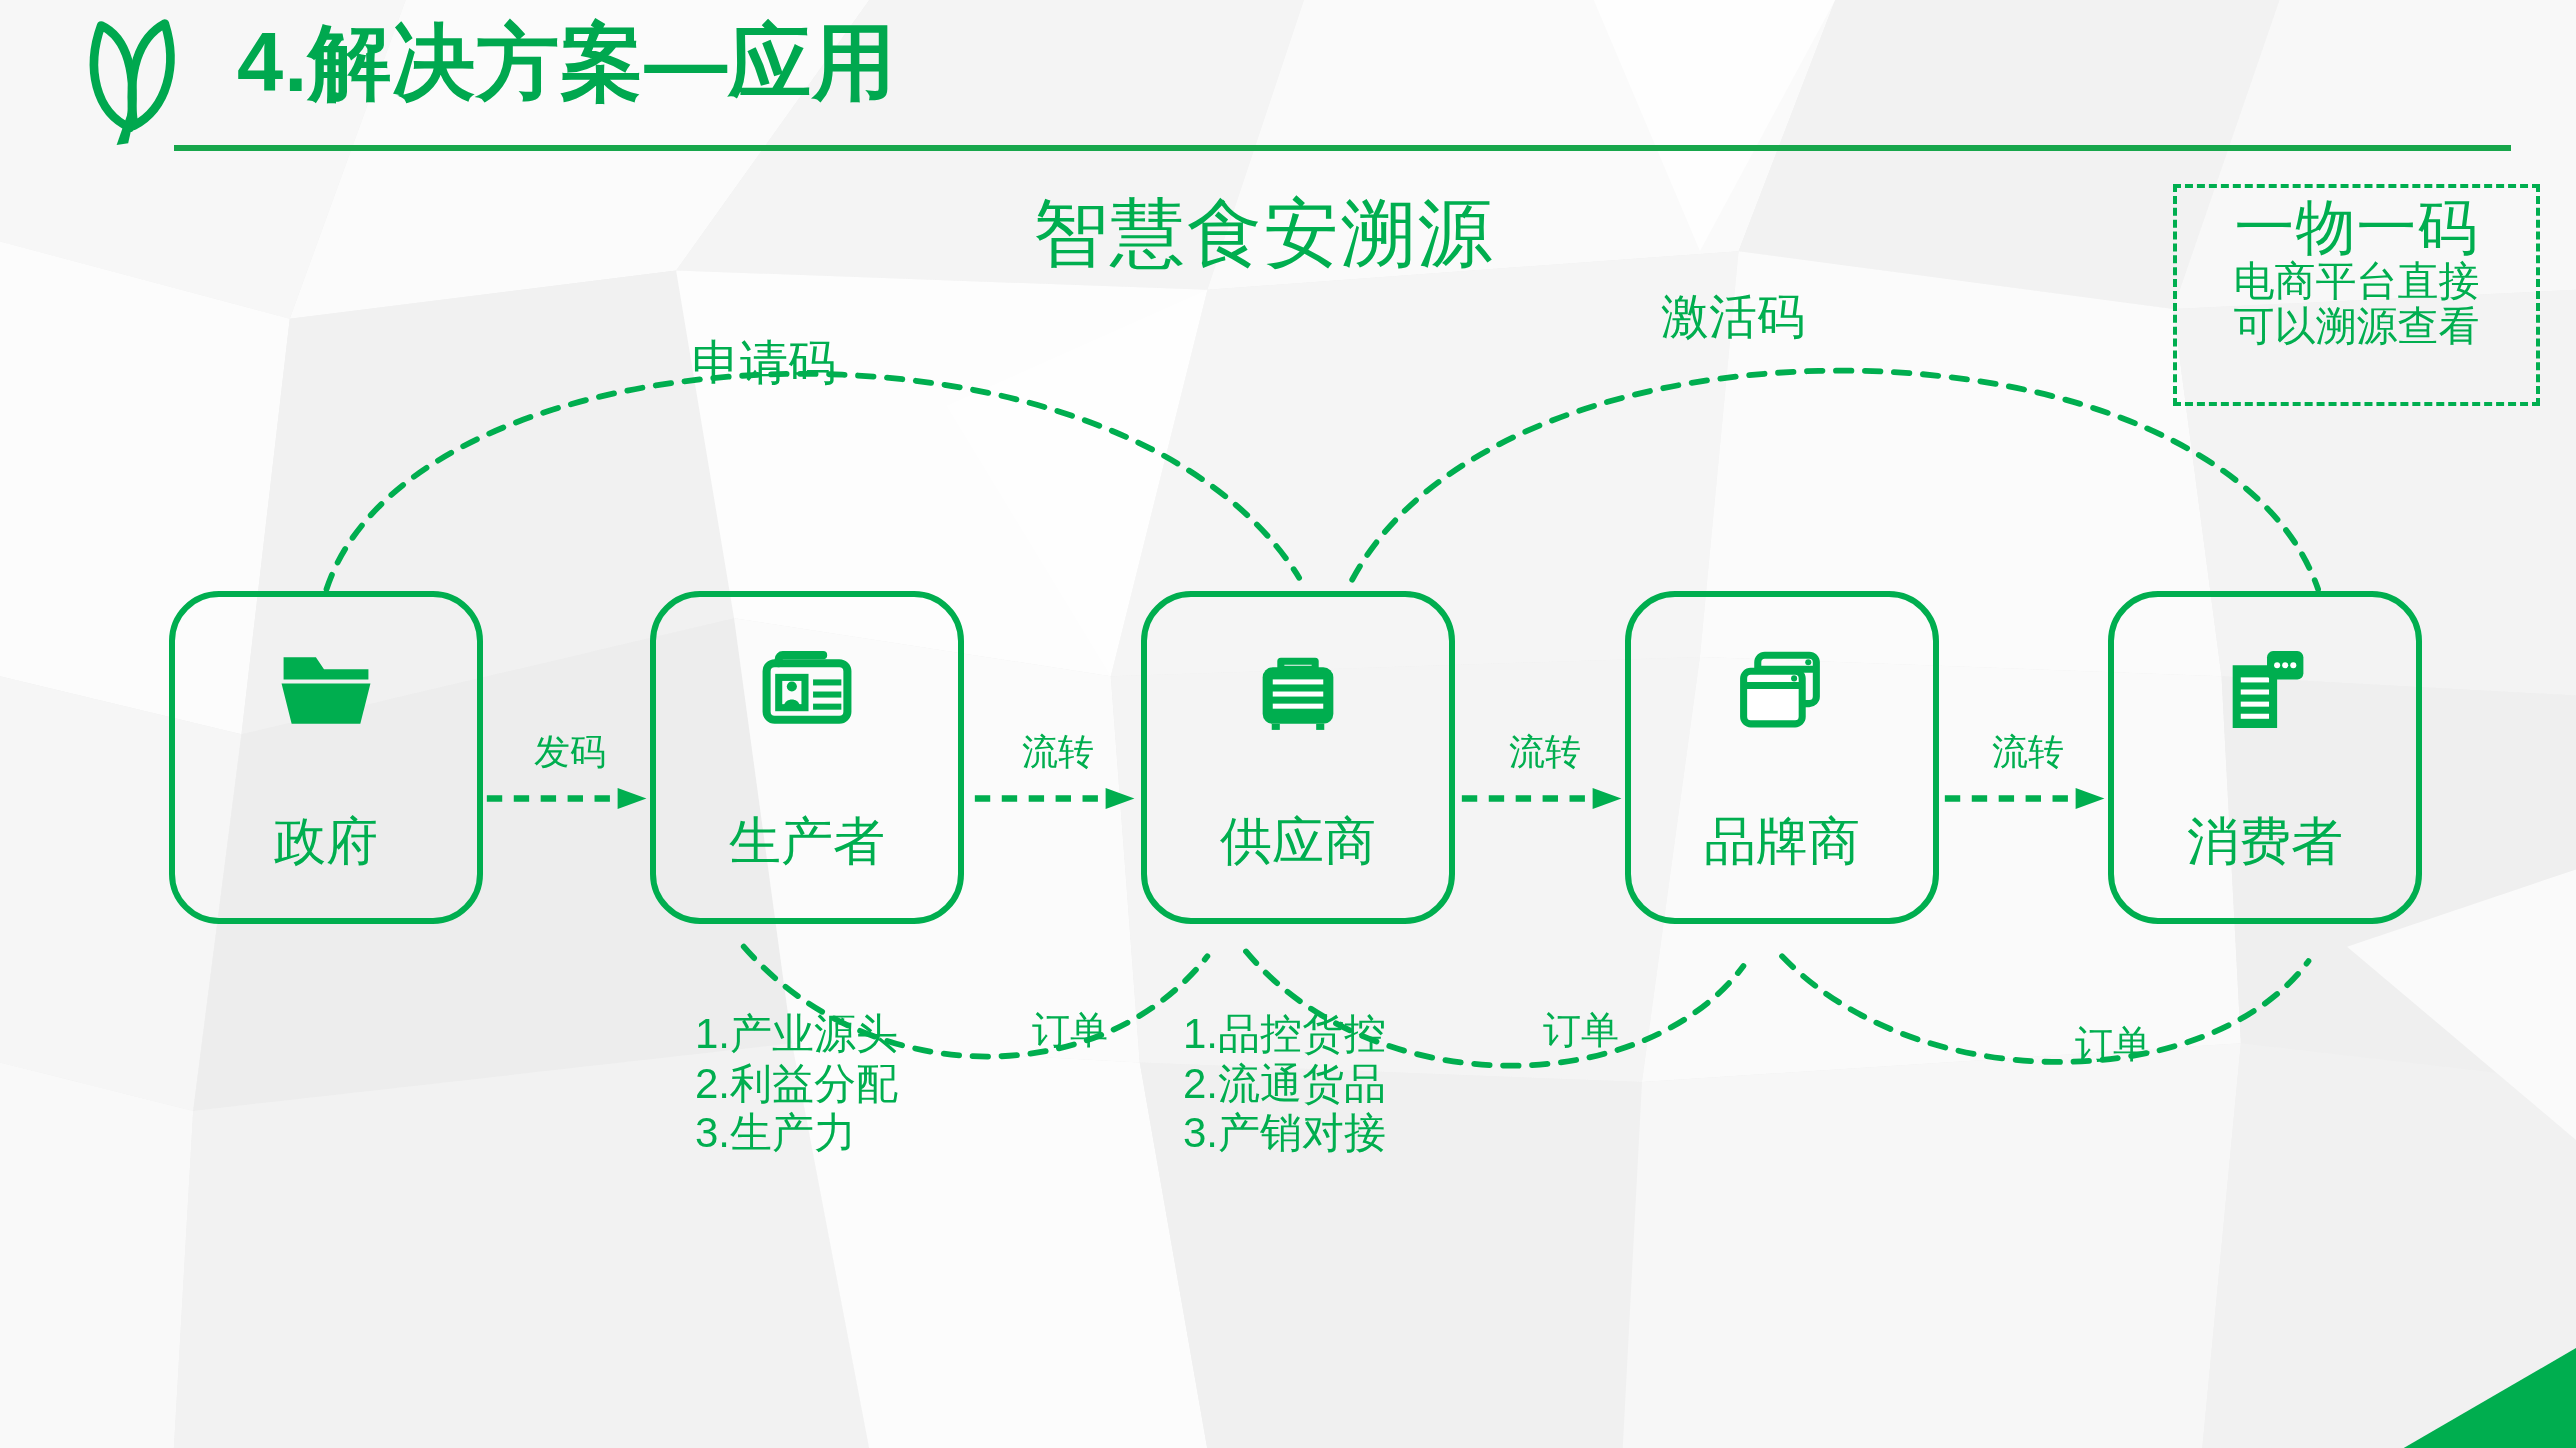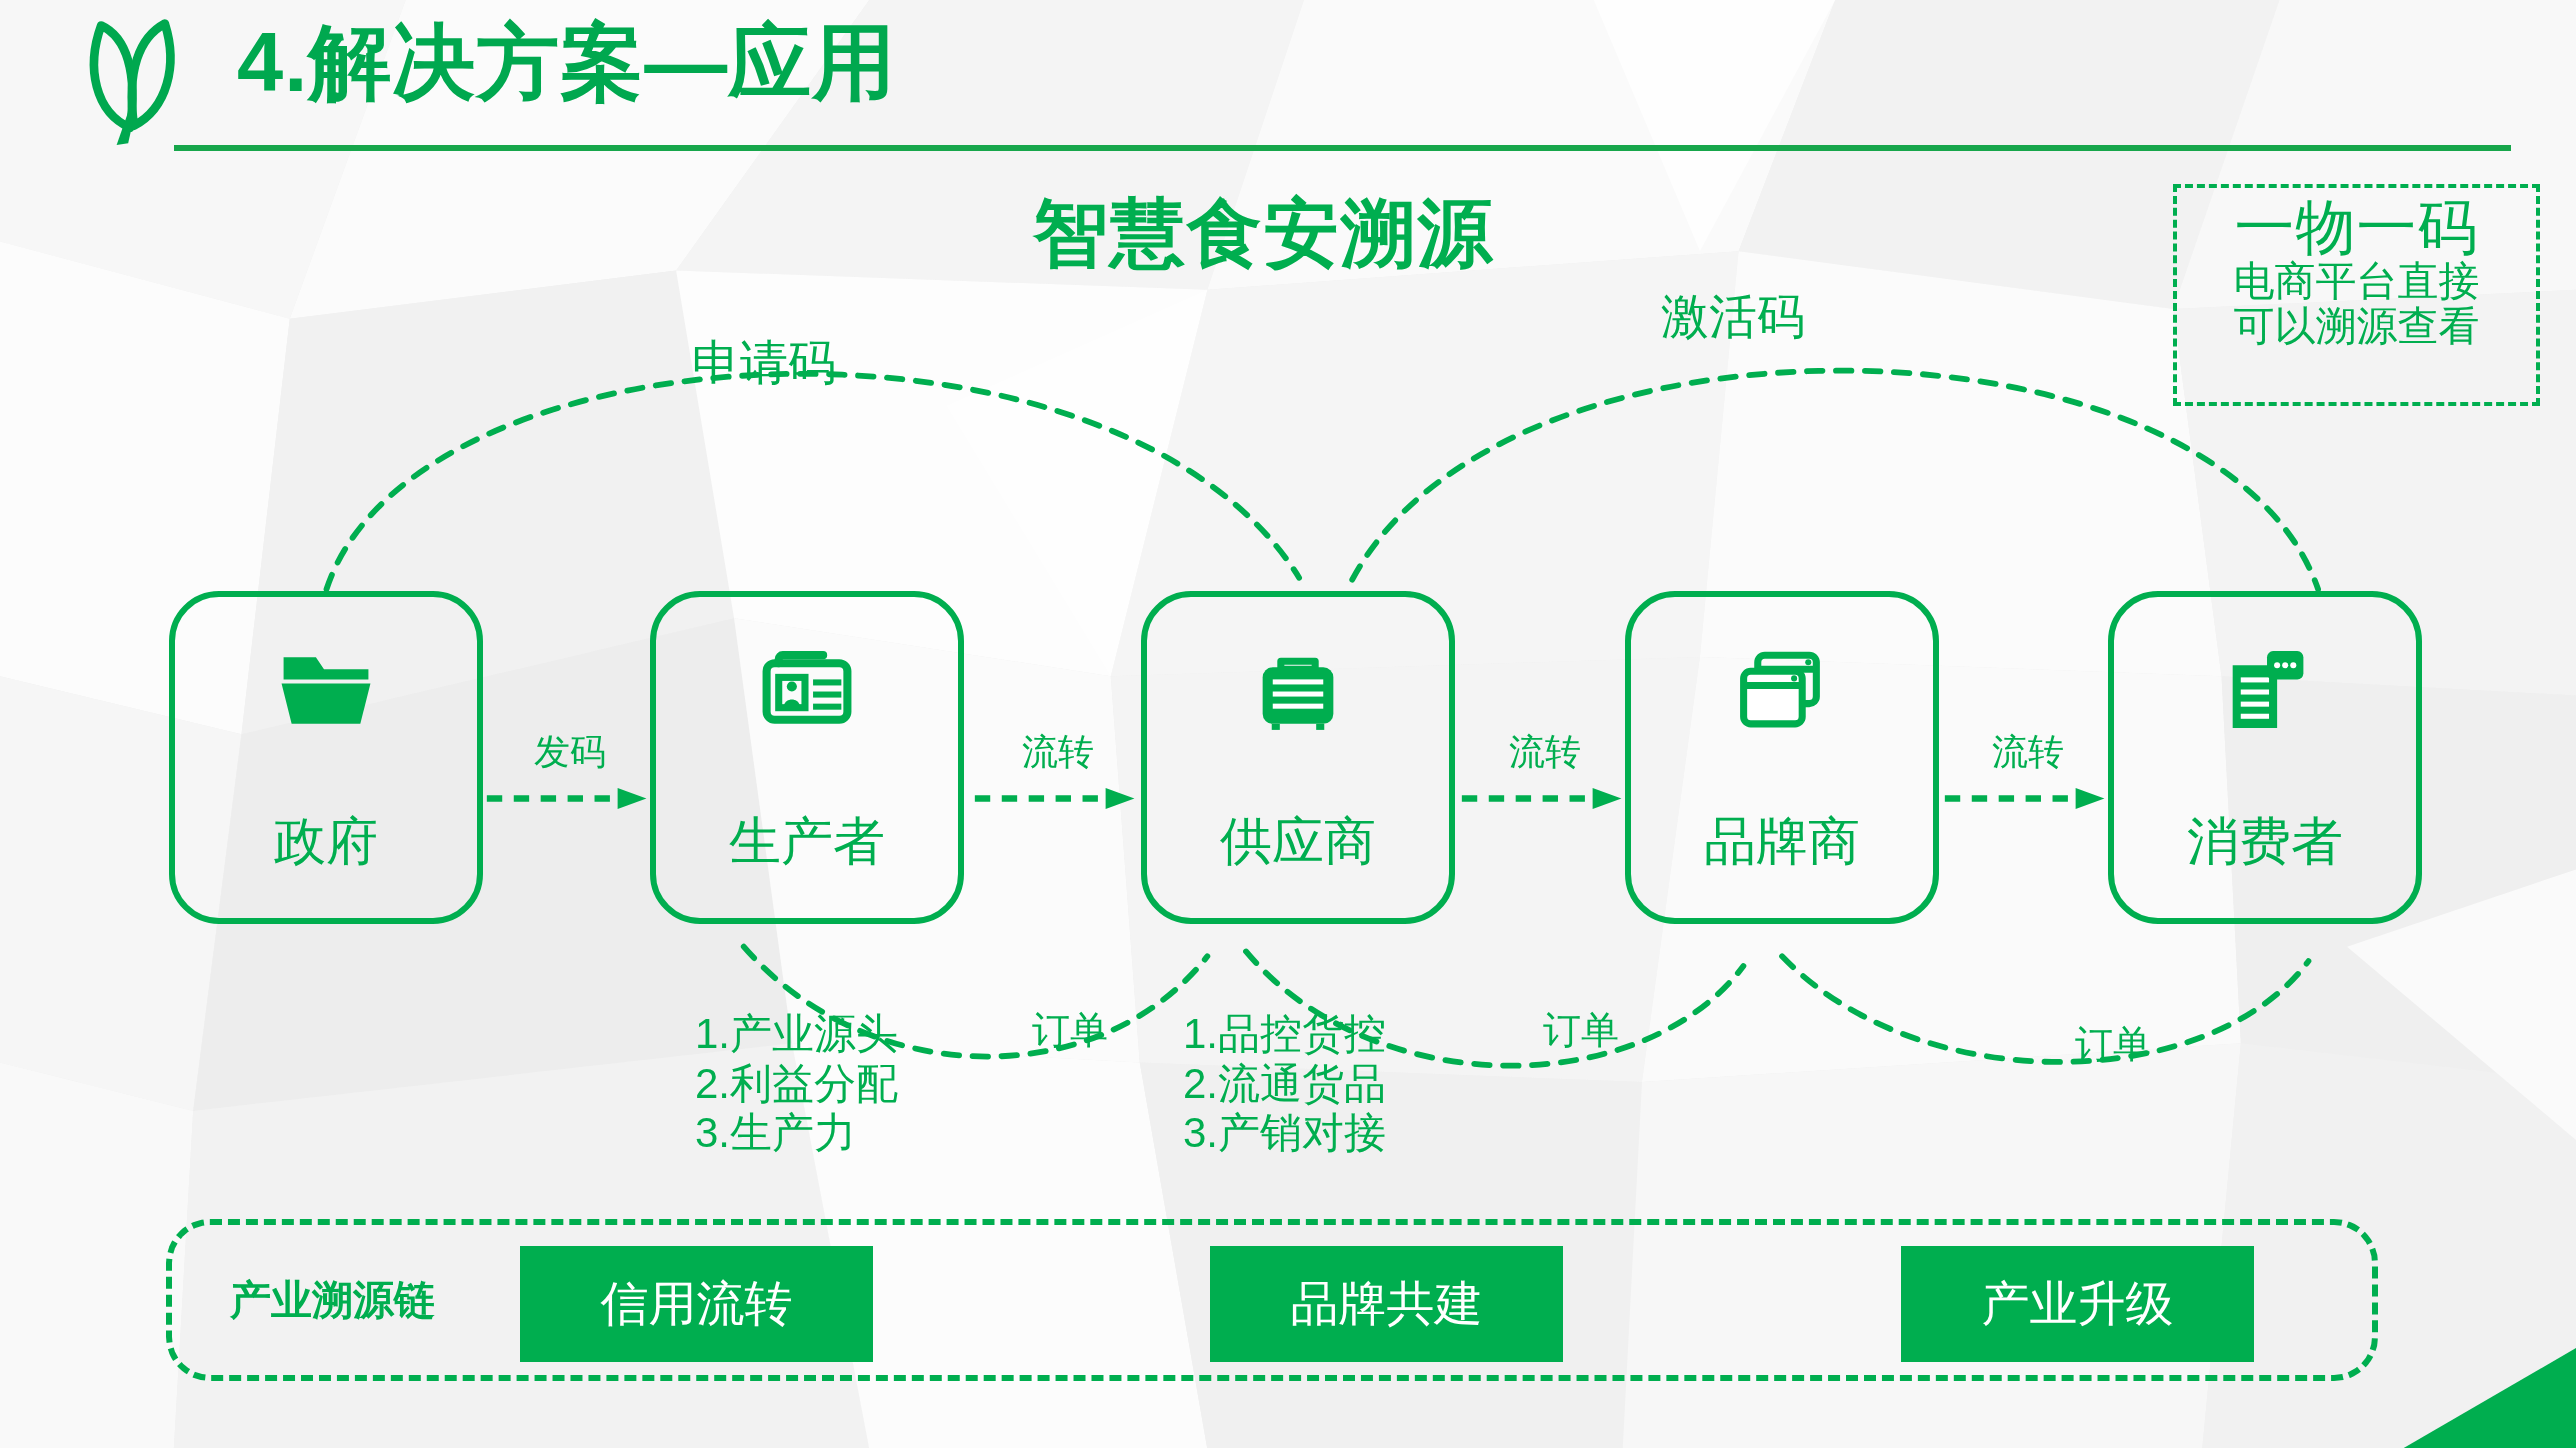--- a/index.html
+++ b/index.html
@@ -53,21 +53,21 @@
     left: 174px; top: 145px;
     width: 2337px; height: 5.8px;
     background: #17A64B;
   }
 
   
   #main-title {
     position: absolute;
     left: 1033px; top: 184px;
     font-size: 75px;
-    font-weight: bold;
+    font-weight: normal;
     color: #00AE4F;
     white-space: nowrap;
     letter-spacing: 1.9px;
     z-index: 5;
   }
 
   
   #callout {
     position: absolute;
     left: 2173px; top: 184px;
@@ -405,23 +405,17 @@
     <div>1.品控货控</div>
     <div>2.流通货品</div>
     <div>3.产销对接</div>
   </div>
 
 
   <div class="order-label" style="left:1032px; top:1005px;">订单</div>
   <div class="order-label" style="left:1543px; top:1005px;">订单</div>
   <div class="order-label" style="left:2075px; top:1019px;">订单</div>
 
-  <div id="bottom-bar">
-    <div id="chain-label">产业溯源链</div>
-    <div class="pill" id="pill-0">信用流转</div>
-    <div class="pill" id="pill-1">品牌共建</div>
-    <div class="pill" id="pill-2">产业升级</div>
-  </div>
 
   <div id="corner-triangle"></div>
 
 </div>
 
 
 </body></html>

